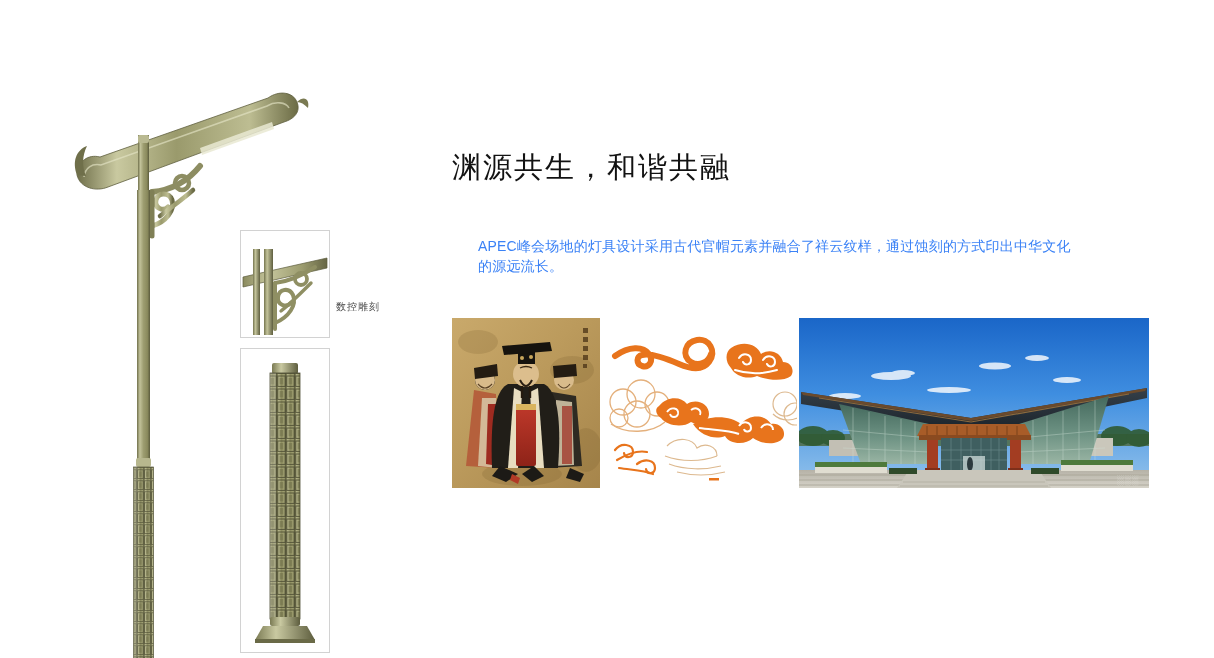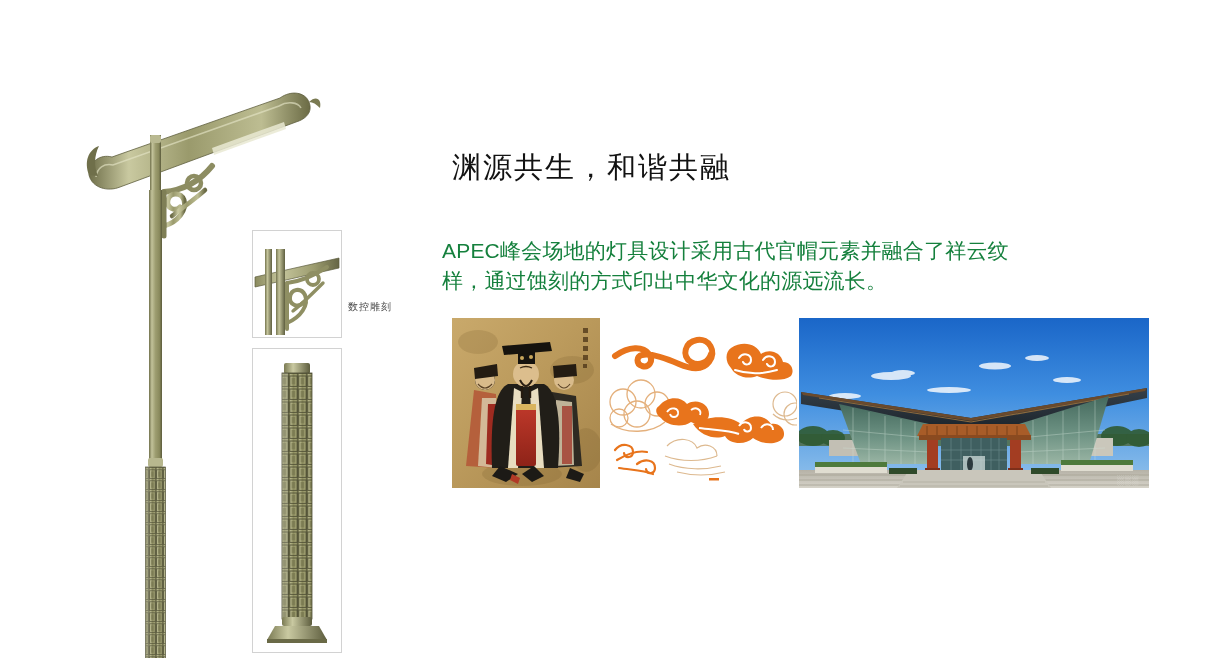--- a/index.html
+++ b/index.html
@@ -11,21 +11,21 @@
     width: 1214px;
     height: 658px;
     position: relative;
     overflow: hidden;
     font-family: "Liberation Sans", "DejaVu Sans", sans-serif;
   }
 
   
   #lamp-figure {
     position: absolute;
-    left: 12px; top: 0;
+    left: 0; top: 0;
     width: 340px; height: 658px;
   }
   #lamp-main-svg { position: absolute; left: 60px; top: 40px; }
 
   
   .detail-panel {
     position: absolute;
     background: #ffffff;
     border: 1px solid #d2d2d2;
     box-sizing: border-box;
@@ -50,26 +50,26 @@
     left: 452px; top: 152px;
     font-family: "Liberation Serif", "DejaVu Serif", serif;
     font-size: 29px;
     line-height: 1.1;
     color: #121212;
     letter-spacing: 2px;
     white-space: nowrap;
   }
   #body-copy {
     position: absolute;
-    left: 442px; top: 236px;
+    left: 478px; top: 236px;
     width: 600px;
     font-family: "Liberation Sans", "DejaVu Sans", sans-serif;
-    font-size: 21px;
+    font-size: 14px;
     line-height: 1.45;
-    color: #15803d;
+    color: #3b82f6;
     letter-spacing: 0.2px;
   }
 
   
   #image-strip { position: absolute; left: 452px; top: 318px; height: 170px; }
   .strip-item { position: absolute; top: 0; height: 170px; overflow: hidden; }
   #img-emperor-painting { left: 0;   width: 148px; }
   #img-cloud-motifs     { left: 155px; width: 190px; background: #ffffff; }
   #img-apec-venue       { left: 347px; width: 350px; }
 

